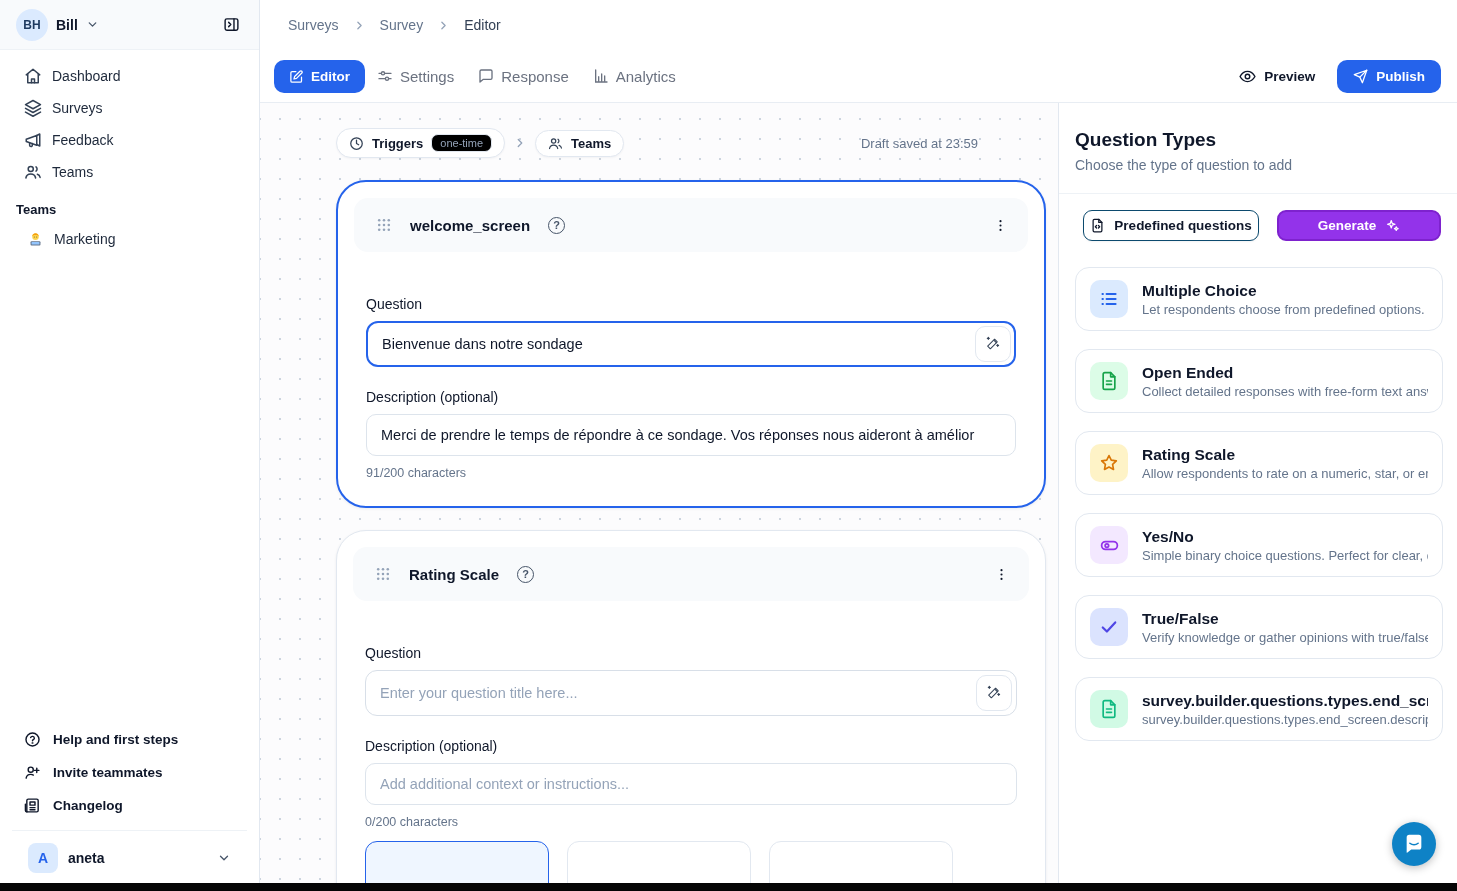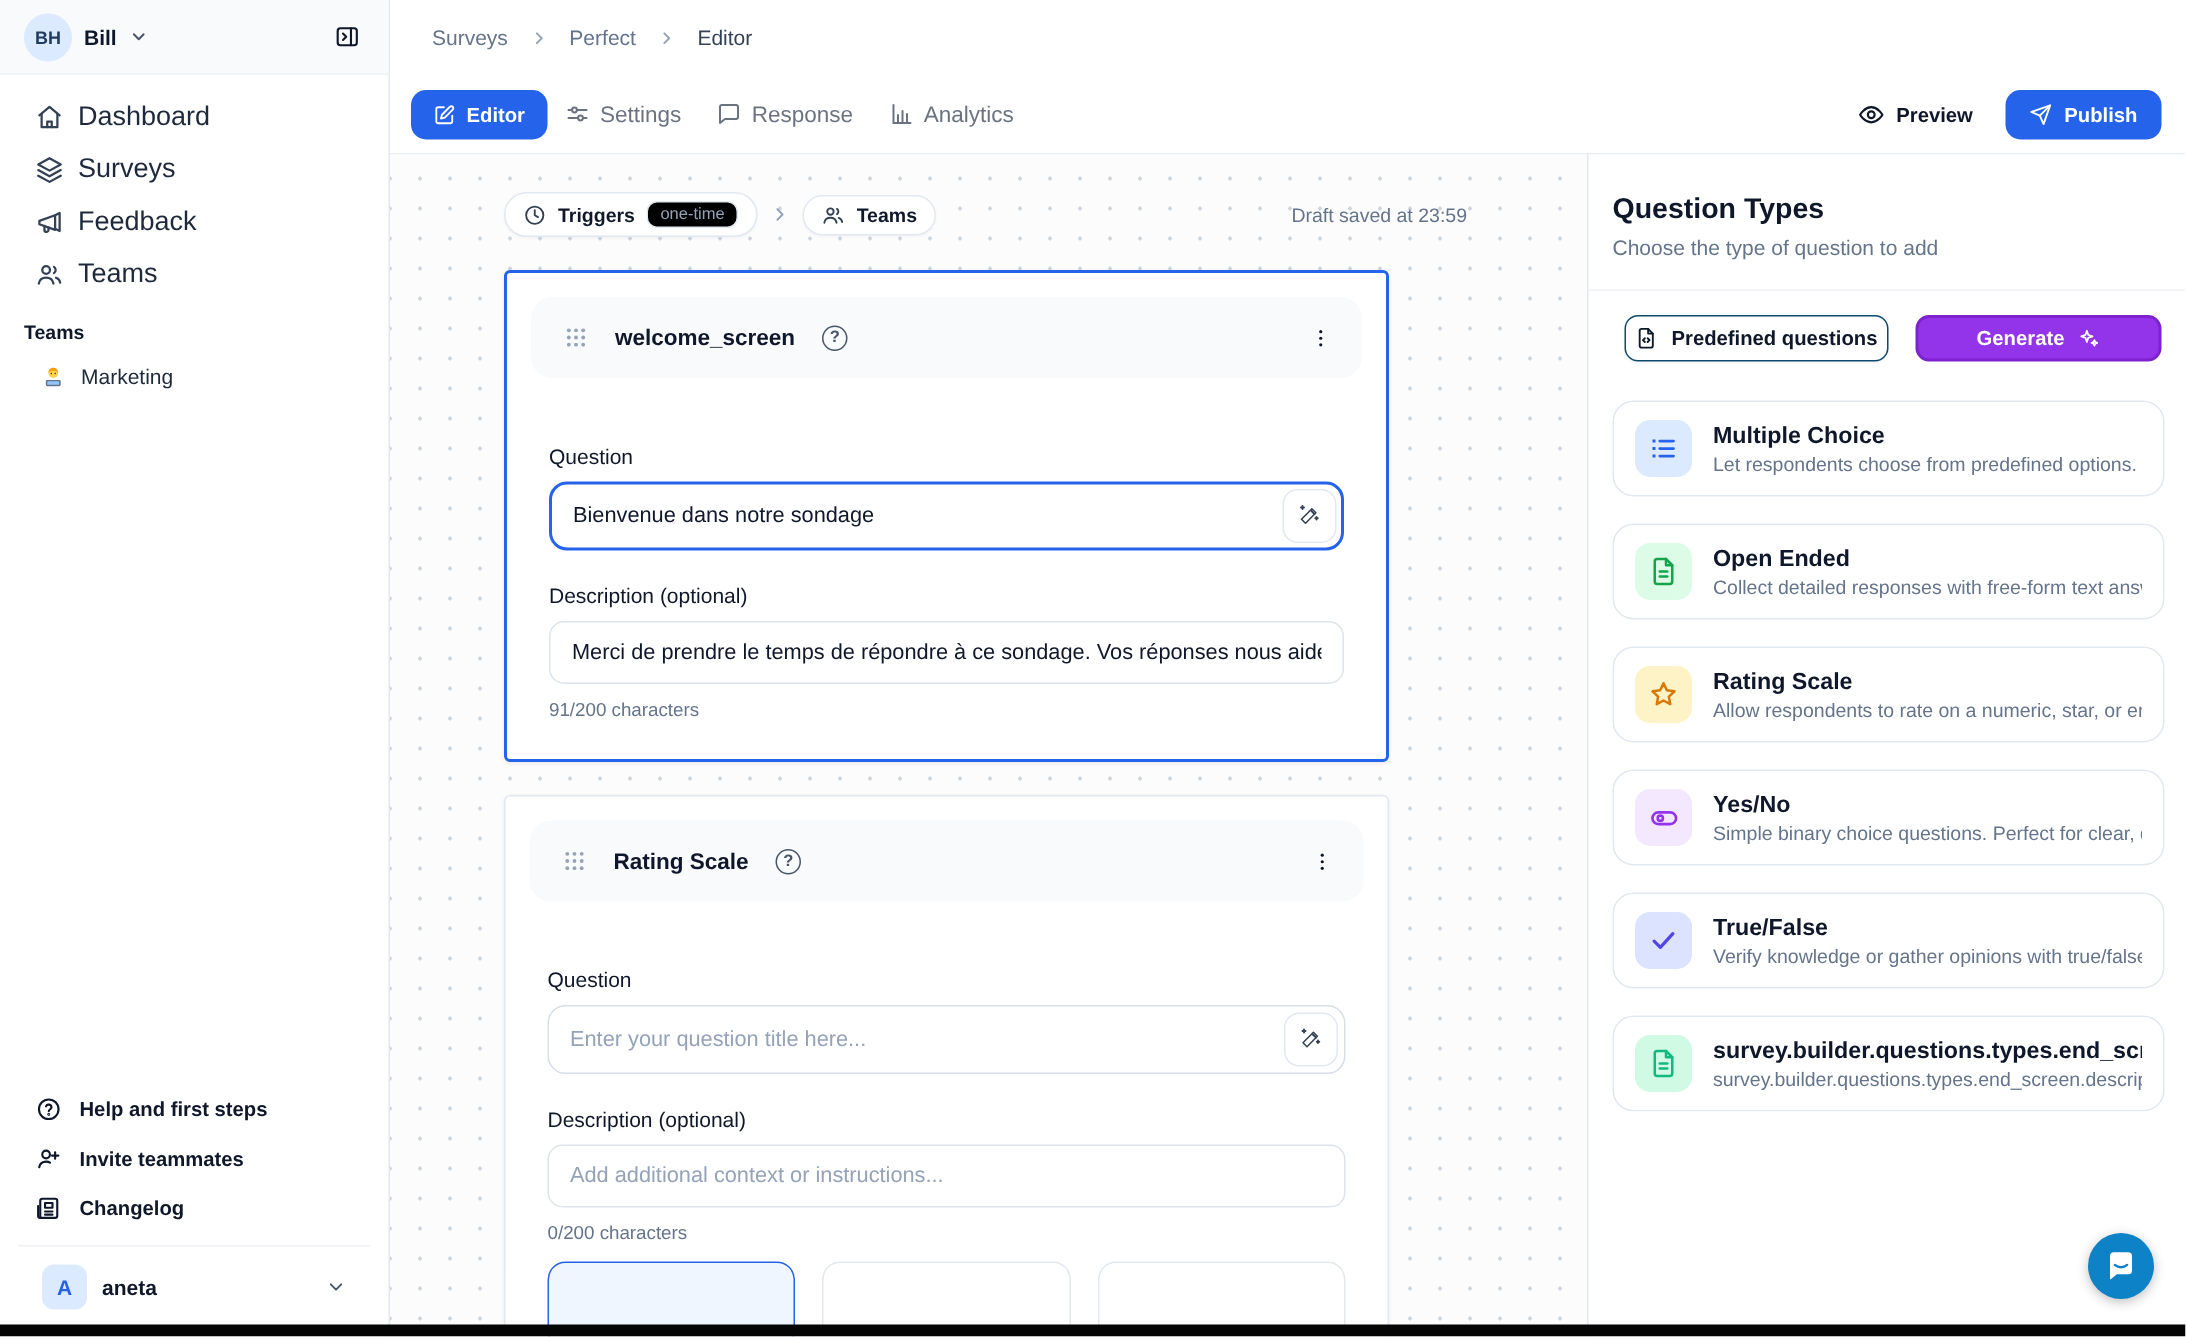--- a/index.html
+++ b/index.html
@@ -9,21 +9,21 @@
 
   
   .sidebar { width:260px; height:100%; background:#fff; border-right:1px solid #e2e8f0; display:flex; flex-direction:column; flex:none; }
   .sidebar-top { height:50px; background:#f8fafc; border-bottom:1px solid #eef2f6; display:flex; align-items:center; padding:0 14px 0 16px; gap:8px; }
   .avatar-circle { width:32px; height:32px; border-radius:50%; background:#dbeafe; color:#1e3a5f; font-size:12px; font-weight:700; display:flex; align-items:center; justify-content:center; }
   .ws-name { font-size:14px; font-weight:700; color:#0f172a; }
   .chev { color:#475569; display:flex; }
   .spacer { flex:1; }
   .icon-btn { width:28px; height:28px; display:flex; align-items:center; justify-content:center; border-radius:6px; cursor:pointer; color:#0f172a; }
   .nav { padding:10px 12px 0; }
-  .nav-item { display:flex; align-items:center; gap:10px; padding:7px 12px; border-radius:8px; font-size:18px; font-weight:500; color:#1e293b; cursor:pointer; }
+  .nav-item { display:flex; align-items:center; gap:10px; padding:7px 12px; border-radius:8px; font-size:14px; font-weight:500; color:#1e293b; cursor:pointer; }
   .nav-item .ic { width:18px; height:18px; color:#334155; display:flex; align-items:center; justify-content:center; }
   .section-label { font-size:13px; font-weight:700; color:#0f172a; padding:14px 16px 6px; }
   .team-item { display:flex; align-items:center; gap:10px; padding:7px 14px; font-size:14px; font-weight:500; color:#1e293b; cursor:pointer; border-radius:8px; margin:0 12px; }
   .sidebar-footer { margin-top:auto; padding:6px 12px 0; }
   .footer-item { display:flex; align-items:center; gap:12px; padding:8px 12px; font-size:13.5px; font-weight:600; color:#0f172a; border-radius:8px; cursor:pointer; }
   .footer-item .ic { width:17px; height:17px; color:#0f172a; display:flex; align-items:center; justify-content:center; }
   .sidebar-divider { border-top:1px solid #eef2f6; margin:8px 0 0; }
   .account-row { display:flex; align-items:center; gap:10px; padding:12px 16px 18px; cursor:pointer; }
   .avatar-sq { width:30px; height:30px; border-radius:8px; background:#dbeafe; color:#2563eb; font-size:14px; font-weight:700; display:flex; align-items:center; justify-content:center; }
   .account-name { font-size:14px; font-weight:700; color:#0f172a; }
@@ -47,21 +47,21 @@
   
   .canvas { width:799px; flex:none; background:#fcfcfd; background-image:radial-gradient(circle, #cdd5df 1.15px, transparent 1.15px); background-size:20px 20px; background-position:10px 6px; border-right:1px solid #e2e8f0; overflow:hidden; position:relative; }
   .canvas-inner { padding:25px 0 0 76px; width:718px; }
   .canvas-toprow { display:flex; align-items:center; width:642px; }
   .pill { display:flex; align-items:center; gap:8px; background:#fff; border:1px solid #e2e8f0; border-radius:999px; padding:5px 12px; font-size:13px; font-weight:600; color:#0f172a; cursor:pointer; box-shadow:0 1px 2px rgba(15,23,42,.04); }
   .pill .ic { width:15px; height:15px; color:#334155; display:flex; }
   .mini-badge { font-size:11px; font-weight:500; color:#94a3b8; border:1px solid #e2e8f0; border-radius:7px; padding:2px 8px; background:#000000; }
   .flow-sep { margin:0 8px; color:#94a3b8; display:flex; }
   .draft-status { margin-left:auto; font-size:13px; font-weight:500; color:#64748b; }
 
-  .q-card { width:590px; background:#fff; border-radius:4px; margin-top:22px; box-shadow:0 1px 3px rgba(15,23,42,.07); }
+  .q-card { width:710px; background:#fff; border-radius:30px; margin-top:22px; box-shadow:0 1px 3px rgba(15,23,42,.07); }
   .q-card.selected { border:2px solid #2563eb; }
   .q-card.plain { border:1px solid #e2e8f0; }
   .q-card-header { margin:16px; height:54px; background:#f8fafc; border-radius:14px; display:flex; align-items:center; padding:0 16px 0 22px; gap:18px; }
   .drag-handle { color:#94a3b8; display:flex; cursor:grab; }
   .q-card-title { font-size:15px; font-weight:600; color:#0f172a; }
   .help-dot { width:17px; height:17px; border:1.4px solid #475569; border-radius:50%; color:#475569; font-size:11px; font-weight:700; display:flex; align-items:center; justify-content:center; cursor:pointer; }
   .kebab { margin-left:auto; color:#0f172a; display:flex; cursor:pointer; padding:4px; }
   .q-card-body { padding:6px 28px 26px; }
   .field-label { font-size:14px; font-weight:500; color:#0f172a; margin-top:22px; display:flex; align-items:center; gap:8px; }
   .input-wrap { position:relative; margin-top:9px; }
@@ -236,21 +236,21 @@
 
   <div class="main">
 
     <div class="breadcrumb-bar">
       <span class="crumb">Surveys</span>
       <span class="crumb-sep">
           <svg width="13" height="13" viewBox="0 0 24 24" fill="none" stroke="currentColor" stroke-width="2.4" stroke-linecap="round" stroke-linejoin="round">
             <polyline points="9 6 15 12 9 18"></polyline>
           </svg>
         </span>
-      <span class="crumb">Perfect</span>
+      <span class="crumb">Survey</span>
       <span class="crumb-sep">
           <svg width="13" height="13" viewBox="0 0 24 24" fill="none" stroke="currentColor" stroke-width="2.4" stroke-linecap="round" stroke-linejoin="round">
             <polyline points="9 6 15 12 9 18"></polyline>
           </svg>
         </span>
       <span class="crumb current">Editor</span>
     </div>
 
     <div class="toolbar">
       <div class="tab-pill">

